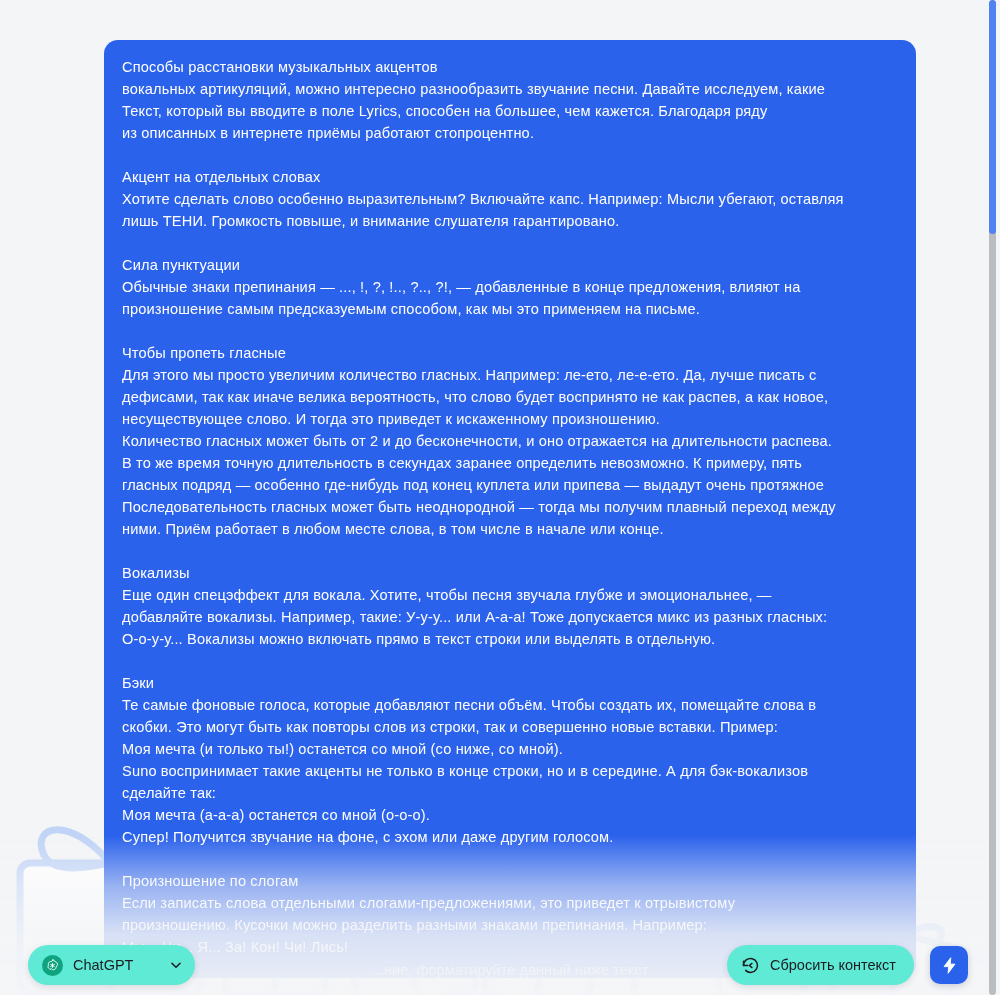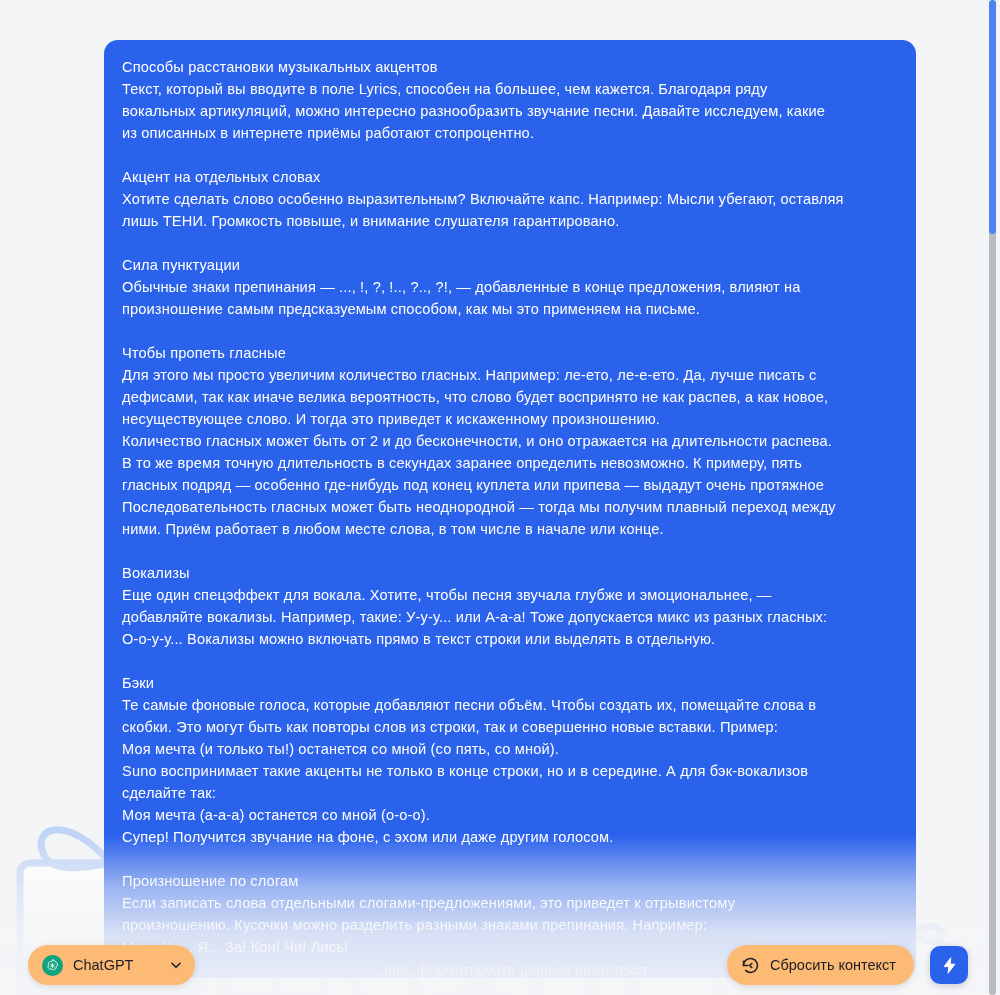--- a/index.html
+++ b/index.html
@@ -99,21 +99,21 @@
     align-items: center;
     justify-content: space-between;
     padding: 0 18px 0 28px;
     z-index: 6;
   }
 
   .pill-button {
     display: inline-flex;
     align-items: center;
     gap: 10px;
-    background: #fdba74;
+    background: #5eead4;
     border: none;
     border-radius: 22px;
     height: 40px;
     padding: 0 18px 0 14px;
     box-shadow: 0 2px 7px rgba(20,30,60,0.13);
     font-size: 14.5px;
     color: #1b1d22;
     cursor: pointer;
     font-family: inherit;
     white-space: nowrap;
@@ -221,22 +221,22 @@
       <path d="M300 104 L 340 104" opacity="0.6"></path>
       <path d="M300 118 L 356 118" opacity="0.6"></path>
     </g>
   </svg>
 </div>
 
 <div id="conversation-scroll">
 
   <div id="message-bubble">
       <div class="msg-line">Способы расстановки музыкальных акцентов</div>
+      <div class="msg-line">вокальных артикуляций, можно интересно разнообразить звучание песни. Давайте исследуем, какие</div>
       <div class="msg-line">Текст, который вы вводите в поле Lyrics, способен на большее, чем кажется. Благодаря ряду</div>
-      <div class="msg-line">вокальных артикуляций, можно интересно разнообразить звучание песни. Давайте исследуем, какие</div>
       <div class="msg-line">из описанных в интернете приёмы работают стопроцентно.</div>
       <div class="msg-gap"></div>
       <div class="msg-line">Акцент на отдельных словах</div>
       <div class="msg-line">Хотите сделать слово особенно выразительным? Включайте капс. Например: Мысли убегают, оставляя</div>
       <div class="msg-line">лишь ТЕНИ. Громкость повыше, и внимание слушателя гарантировано.</div>
       <div class="msg-gap"></div>
       <div class="msg-line">Сила пунктуации</div>
       <div class="msg-line">Обычные знаки препинания — ..., !, ?, !.., ?.., ?!, — добавленные в конце предложения, влияют на</div>
       <div class="msg-line">произношение самым предсказуемым способом, как мы это применяем на письме.</div>
       <div class="msg-gap"></div>
@@ -251,21 +251,21 @@
       <div class="msg-line">ними. Приём работает в любом месте слова, в том числе в начале или конце.</div>
       <div class="msg-gap"></div>
       <div class="msg-line">Вокализы</div>
       <div class="msg-line">Еще один спецэффект для вокала. Хотите, чтобы песня звучала глубже и эмоциональнее, —</div>
       <div class="msg-line">добавляйте вокализы. Например, такие: У-у-у... или А-а-а! Тоже допускается микс из разных гласных:</div>
       <div class="msg-line">О-о-у-у... Вокализы можно включать прямо в текст строки или выделять в отдельную.</div>
       <div class="msg-gap"></div>
       <div class="msg-line">Бэки</div>
       <div class="msg-line">Те самые фоновые голоса, которые добавляют песни объём. Чтобы создать их, помещайте слова в</div>
       <div class="msg-line">скобки. Это могут быть как повторы слов из строки, так и совершенно новые вставки. Пример:</div>
-      <div class="msg-line">Моя мечта (и только ты!) останется со мной (со пять, со мной).</div>
+      <div class="msg-line">Моя мечта (и только ты!) останется со мной (со ниже, со мной).</div>
       <div class="msg-line">Suno воспринимает такие акценты не только в конце строки, но и в середине. А для бэк-вокализов</div>
       <div class="msg-line">сделайте так:</div>
       <div class="msg-line">Моя мечта (а-а-а) останется со мной (о-о-о).</div>
       <div class="msg-line">Супер! Получится звучание на фоне, с эхом или даже другим голосом.</div>
       <div class="msg-gap"></div>
       <div class="msg-line">Произношение по слогам</div>
       <div class="msg-line">Если записать слова отдельными слогами-предложениями, это приведет к отрывистому</div>
       <div class="msg-line">произношению. Кусочки можно разделить разными знаками препинания. Например:</div>
       <div class="msg-line">Мы... Ни... Я... За! Кон! Чи! Лись!</div>
     </div>

